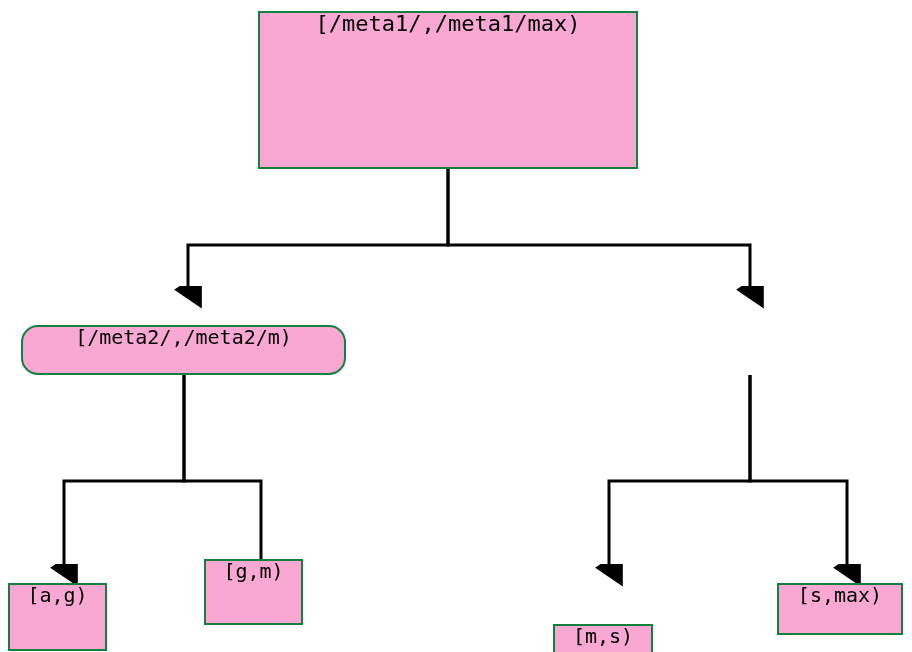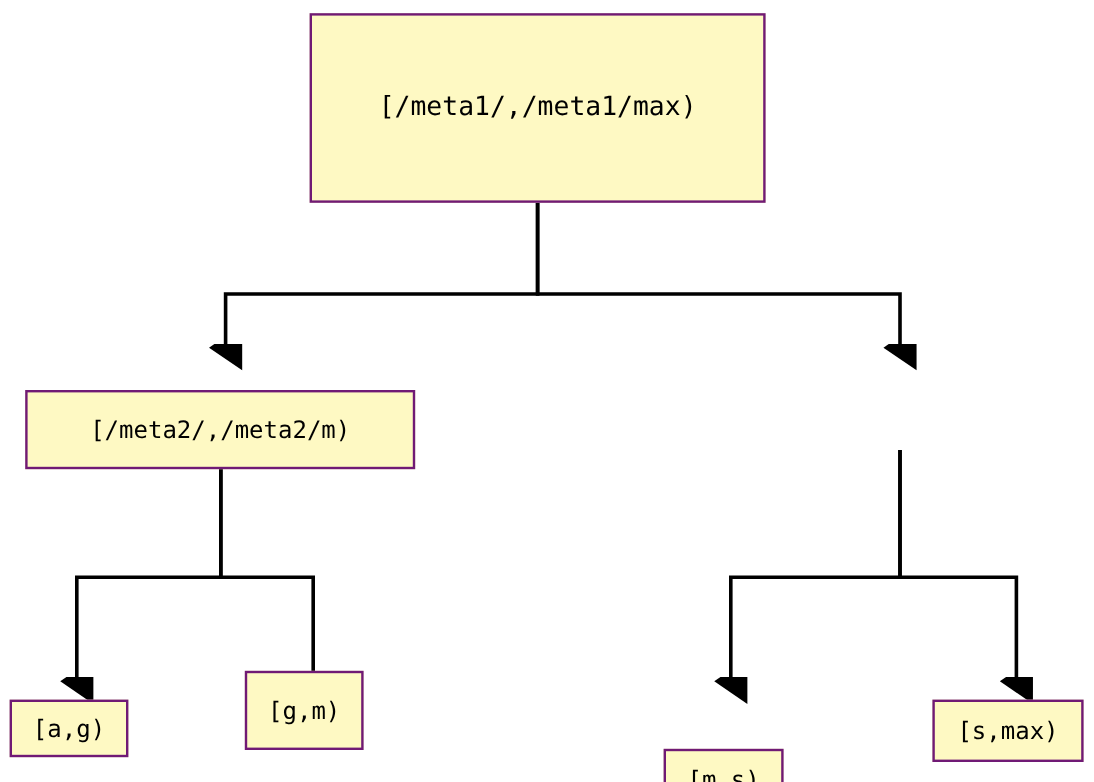--- a/index.html
+++ b/index.html
@@ -20,24 +20,23 @@
     position: absolute;
     left: 0;
     top: 0;
     width: 912px;
     height: 652px;
     pointer-events: none;
   }
   .node {
     position: absolute;
     box-sizing: border-box;
-    border: 2px solid #701a75;
-    background: #fef9c3;
+    border: 2px solid #15803d;
+    background: #f9a8d4;
     display: flex;
-    align-items: center;
     justify-content: center;
     color: #000000;
     white-space: pre;
   }
   .node-label {
     display: block;
     line-height: 1;
     letter-spacing: 0px;
   }
   
@@ -46,36 +45,37 @@
     top: 11px;
     width: 380px;
     height: 158px;
   }
   #node-root .node-label { font-size: 22px; }
   
   #node-meta2-low {
     left: 21px;
     top: 325px;
     width: 325px;
-    height: 66px;
+    height: 50px;
+    border-radius: 17px;
   }
   #node-meta2-high {
     left: 581px;
     top: 325px;
     width: 312px;
     height: 50px;
   }
   #node-meta2-low .node-label,
   #node-meta2-high .node-label { font-size: 20px; }
   
   #node-leaf-ag {
     left: 8px;
     top: 583px;
     width: 99px;
-    height: 48px;
+    height: 68px;
   }
   #node-leaf-gm {
     left: 204px;
     top: 559px;
     width: 99px;
     height: 66px;
   }
   #node-leaf-ms {
     left: 553px;
     top: 583px;

